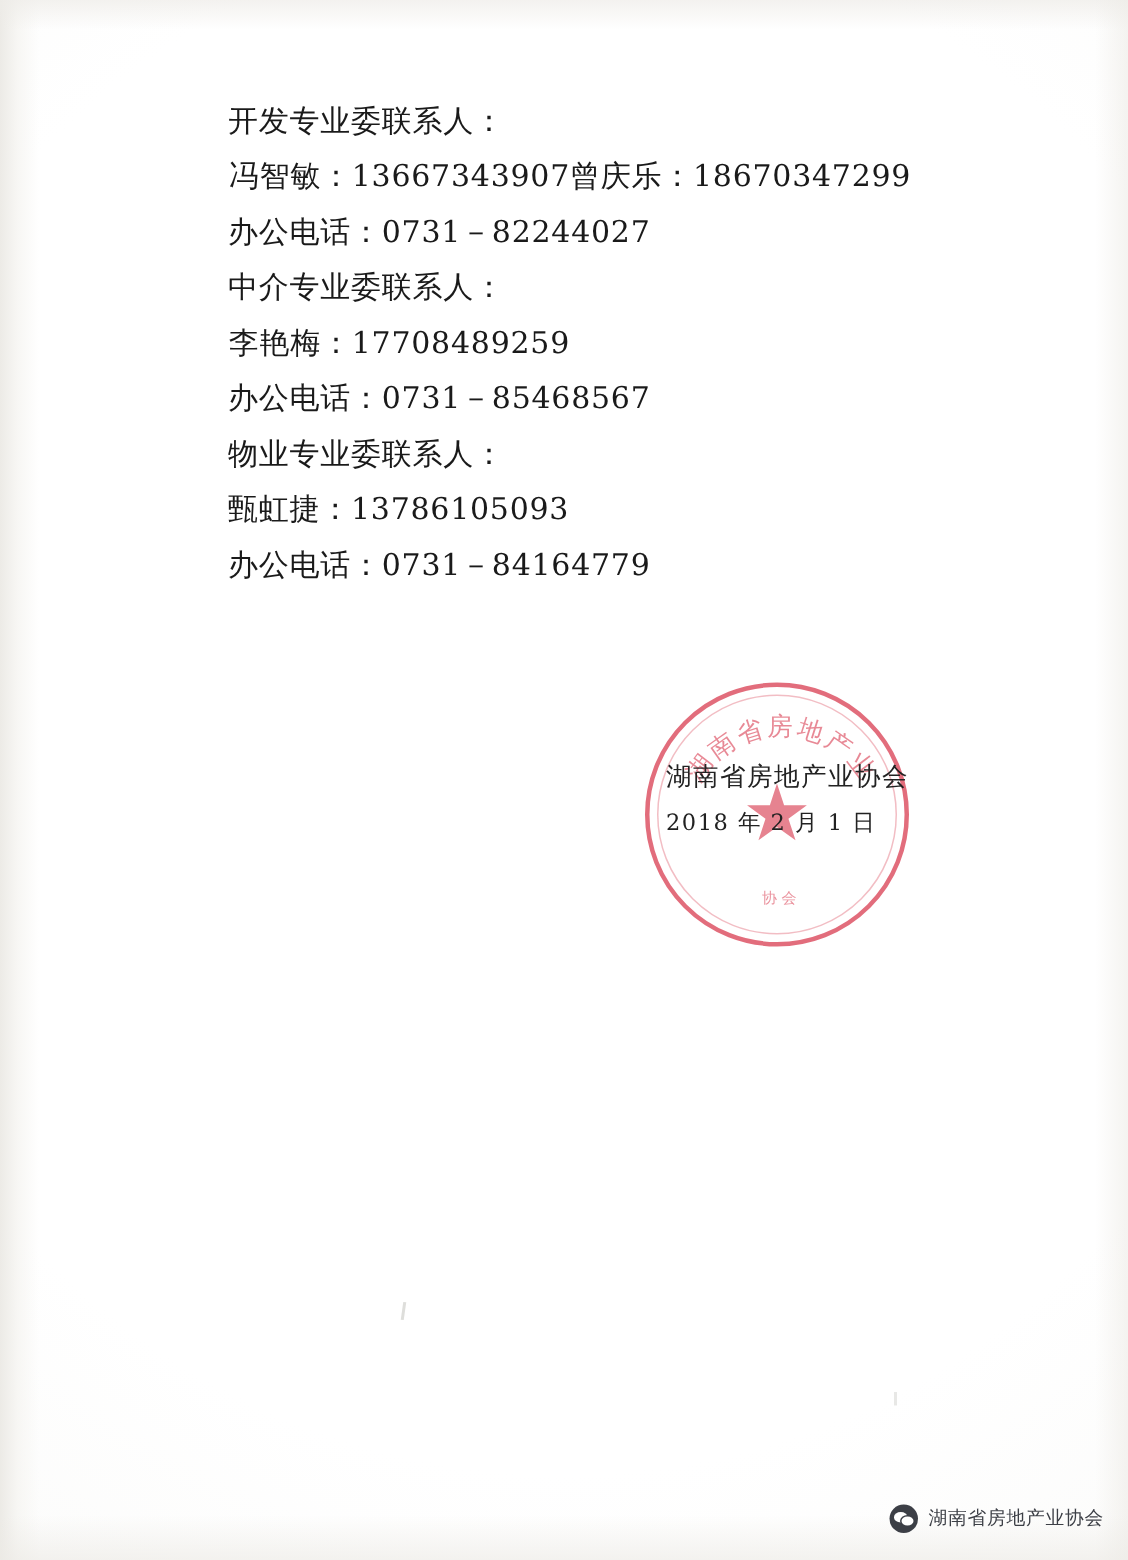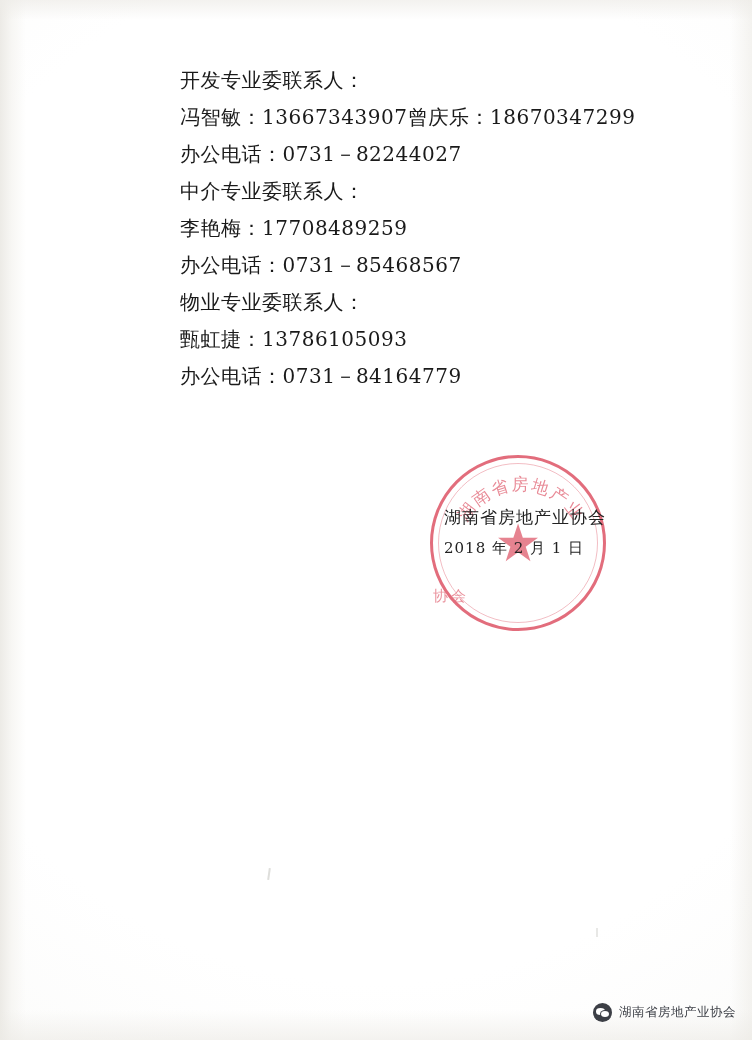--- a/index.html
+++ b/index.html
@@ -42,36 +42,37 @@
   }
   .paper-edge-right {
     position: absolute;
     right: 0; top: 0; bottom: 0; width: 22px;
     background: linear-gradient(to left, #edebe6 0%, rgba(255,255,255,0) 100%);
     opacity: .6;
   }
 
   .content {
     position: absolute;
-    left: 180px;
+    left: 152px;
     top: 70px;
     width: 520px;
   }
 
   .line {
     font-size: 20px;
     color: #1a1a1a;
     line-height: 1.0;
     margin-bottom: 17px;
     white-space: nowrap;
     letter-spacing: 0.5px;
   }
   .line.contact-pair {
     display: flex;
     align-items: baseline;
+    text-align: right;
   }
   .pair-first {
     display: inline-block;
     min-width: 228px;
   }
   .pair-second {
     display: inline-block;
   }
 
   
@@ -114,23 +115,24 @@
     opacity: .8;
     font-family: "DejaVu Serif", serif;
     font-size: 17px;
     letter-spacing: 2px;
   }
   .seal-bottom-text {
     position: absolute;
     left: 0;
     bottom: 22px;
     width: 176px;
+    text-align: center;
     color: #d8354a;
     opacity: .75;
-    font-size: 15px;
+    font-size: 10px;
     letter-spacing: 3px;
   }
 
   
   .sign-block {
     position: absolute;
     left: 444px;
     top: 506px;
     color: #222;
   }

